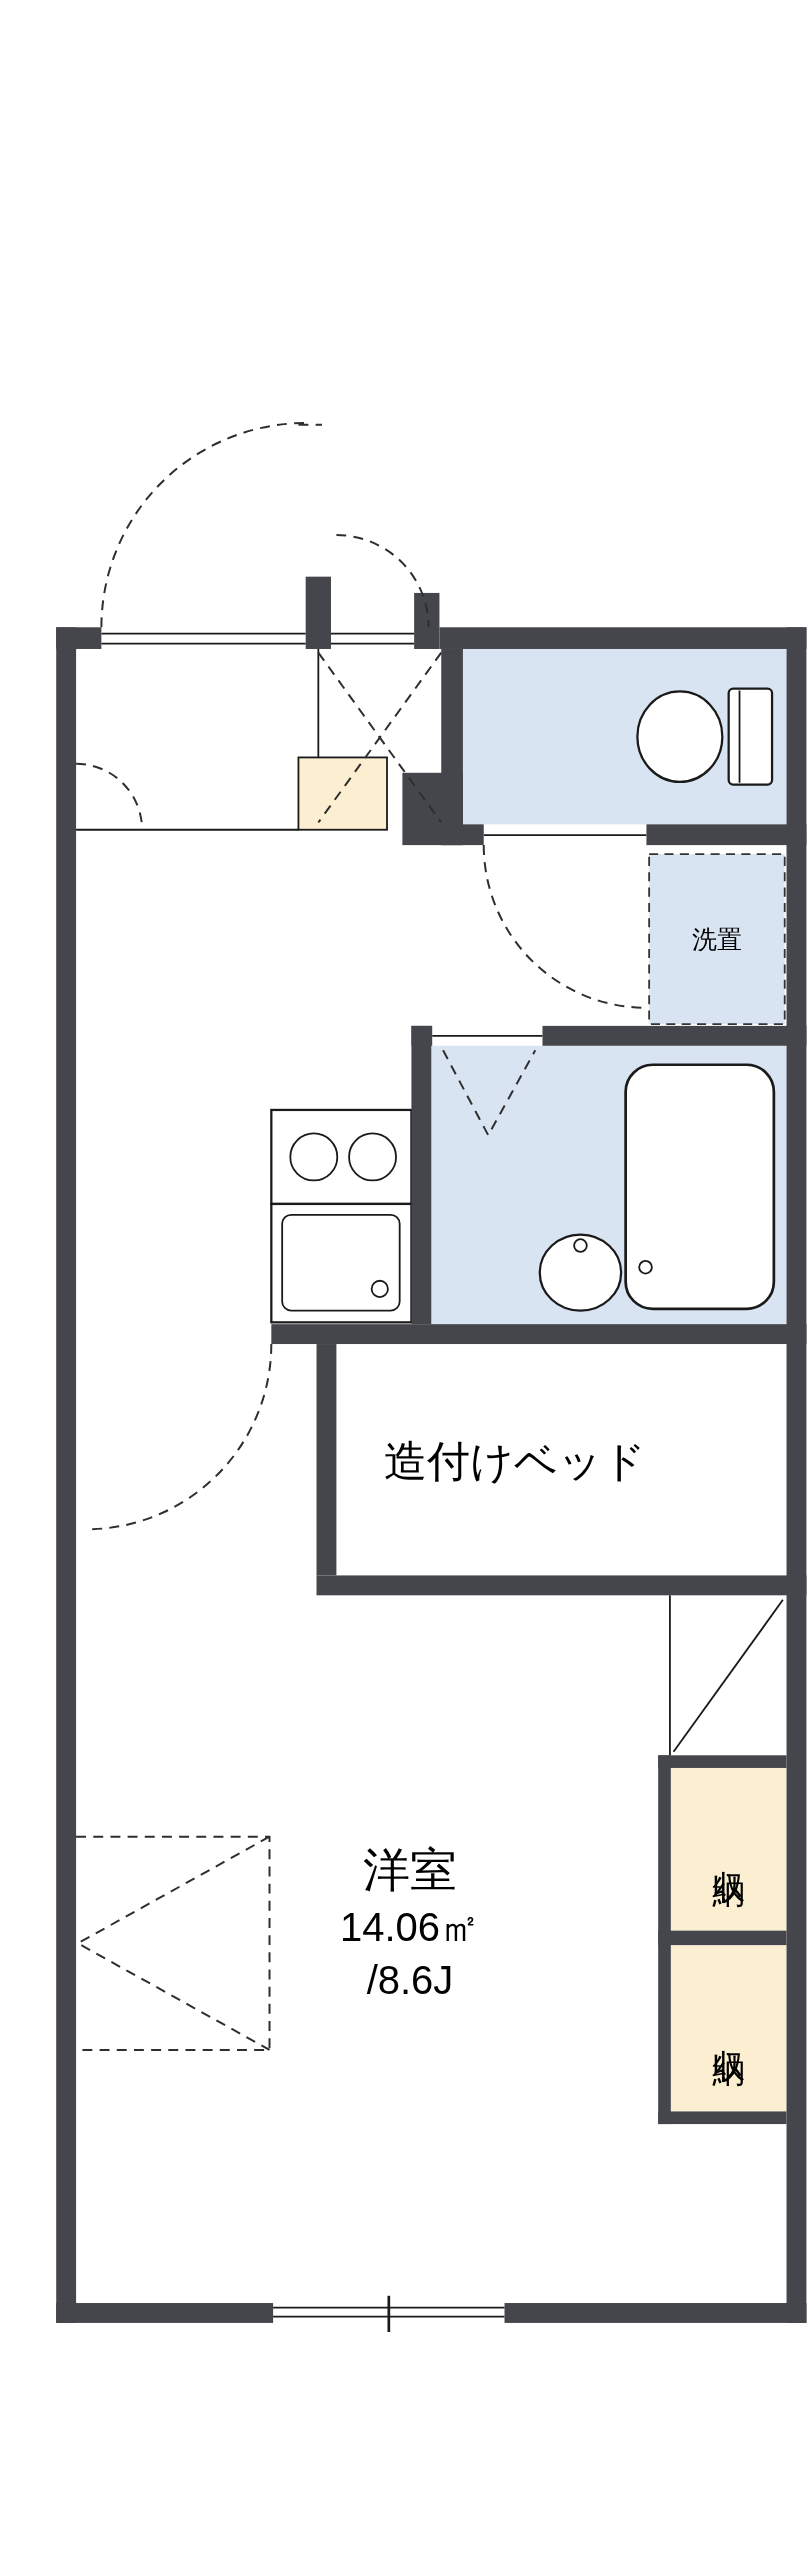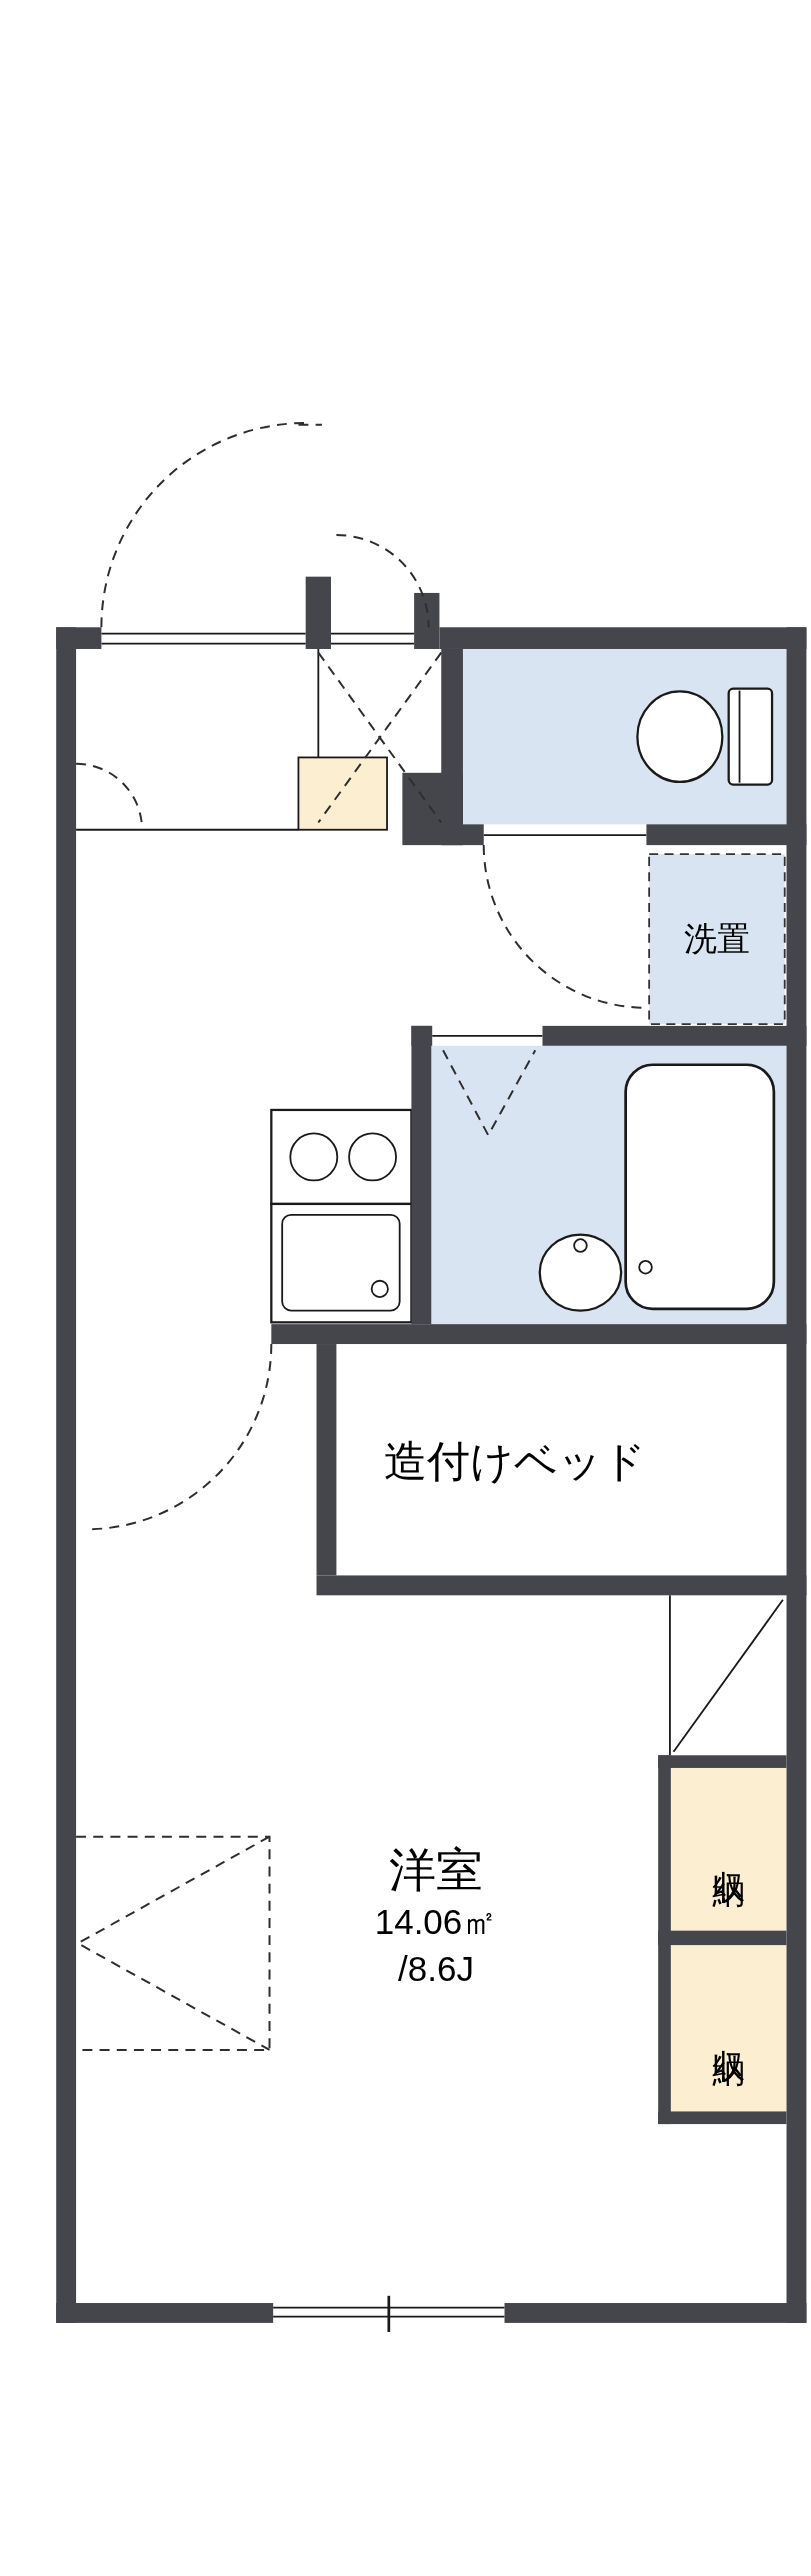--- a/index.html
+++ b/index.html
@@ -4,25 +4,25 @@
 <style>
   * { margin:0; padding:0; box-sizing:border-box; }
   html,body { background:#ffffff; }
   body { font-family:"Liberation Sans","DejaVu Sans",sans-serif; color:#111; }
   .canvas { position:relative; width:812px; height:2576px; background:#fff; overflow:hidden; }
   .canvas > svg { position:absolute; left:0; top:0; }
   .label { position:absolute; display:flex; align-items:center; justify-content:center;
            text-align:center; color:#000; line-height:1.2; }
   .label.col { flex-direction:column;text-align:center; }
   .v-text { writing-mode:vertical-rl; text-orientation:upright; letter-spacing:5.4px; }
-  .washer-label { left:649px; top:854px; width:136px; height:170px; font-size:33px; }
+  .washer-label { left:649px; top:854px; width:136px; height:170px; font-size:25px; }
   .bed-label { left:307px; top:1351px; width:416px; height:221px; font-size:43px; }
-  .room-label { left:246px; top:1842px; width:380px; }
+  .room-label { left:220px; top:1842px; width:380px;gap:6px; }
   .room-name { font-size:47px; line-height:56px; }
-  .room-area { font-size:35px; line-height:47px; }
+  .room-area { font-size:40px; line-height:47px; }
   .storage-upper-label { left:671px; top:1768px; width:116px; height:163px; font-size:33px; }
   .storage-lower-label { left:671px; top:1945px; width:116px; height:166px; font-size:33px; }
 </style>
 </head>
 <body>
 
 <div class="canvas">
 
   <svg width="812" height="2576" viewBox="0 0 898 2850">
 

